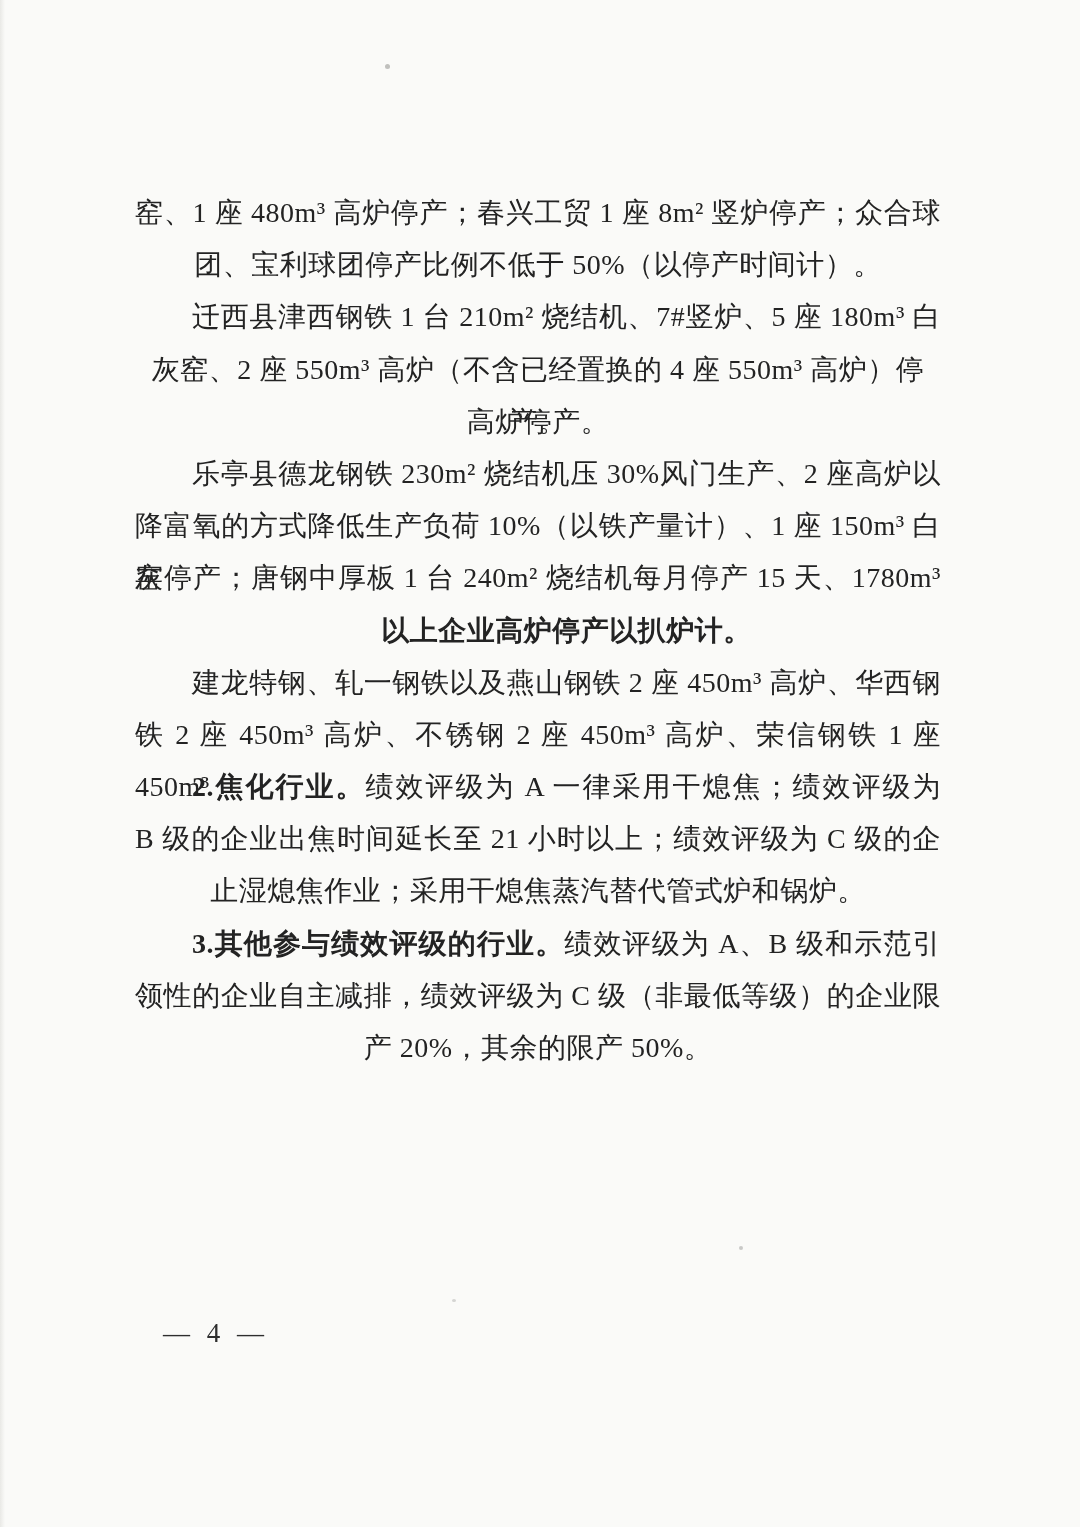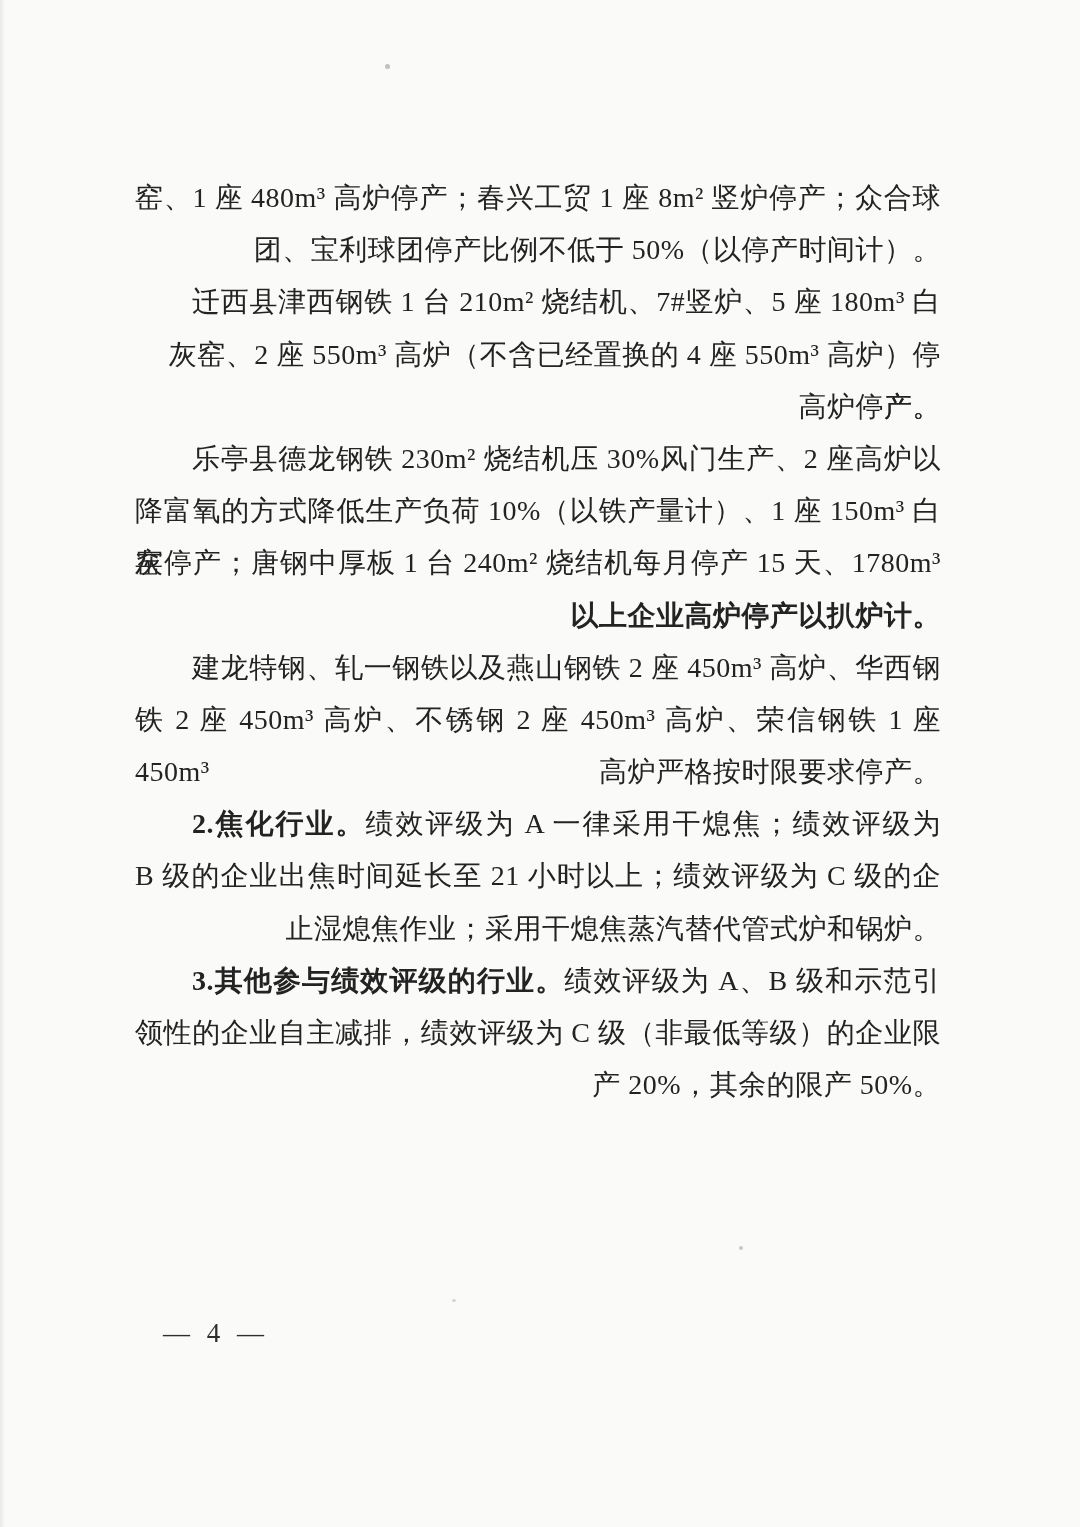--- a/index.html
+++ b/index.html
@@ -17,30 +17,30 @@
   }
   .scan-edge-left {
     position: absolute;
     left: 0; top: 0;
     width: 5px; height: 100%;
     background: linear-gradient(to right, #e9e9e6, rgba(233,233,230,0));
   }
   .text-block {
     position: absolute;
     left: 135px;
-    top: 172px;
+    top: 187px;
     width: 806px;
     font-size: 28px;
     line-height: 52.2px;
     letter-spacing: 0.5px;
   }
   .line {
     height: 52.2px;
     white-space: pre-wrap;
-    text-align: right;
+    text-align: center;
   }
   .line.j {
     text-align: justify;
     text-align-last: justify;
   }
   .line.ind {
     text-indent: 57px;
   }
   .seg.bold {
     font-weight: bold;
@@ -77,21 +77,20 @@
     <div class="line"><span class="seg">团、宝利球团停产比例不低于 50%（以停产时间计）。</span></div>
     <div class="line j ind"><span class="seg">迁西县津西钢铁 1 台 210m² 烧结机、7#竖炉、5 座 180m³ 白</span></div>
     <div class="line"><span class="seg">灰窑、2 座 550m³ 高炉（不含已经置换的 4 座 550m³ 高炉）停产。</span></div>
     <div class="line"><span class="seg">高炉停产。</span></div>
     <div class="line j ind"><span class="seg">乐亭县德龙钢铁 230m² 烧结机压 30%风门生产、2 座高炉以</span></div>
     <div class="line j"><span class="seg">降富氧的方式降低生产负荷 10%（以铁产量计）、1 座 150m³ 白灰</span></div>
     <div class="line j"><span class="seg">窑停产；唐钢中厚板 1 台 240m² 烧结机每月停产 15 天、1780m³</span></div>
     <div class="line ind"><span class="seg bold">以上企业高炉停产以扒炉计。</span></div>
     <div class="line j ind"><span class="seg">建龙特钢、轧一钢铁以及燕山钢铁 2 座 450m³ 高炉、华西钢</span></div>
     <div class="line j"><span class="seg">铁 2 座 450m³ 高炉、不锈钢 2 座 450m³ 高炉、荣信钢铁 1 座 450m³</span></div>
-    <div class="line"><span class="seg">高炉严格按时限要求停产。</span></div>
     <div class="line j ind"><span class="seg bold">2.焦化行业。</span><span class="seg">绩效评级为 A 一律采用干熄焦；绩效评级为</span></div>
     <div class="line j"><span class="seg">B 级的企业出焦时间延长至 21 小时以上；绩效评级为 C 级的企</span></div>
     <div class="line"><span class="seg">止湿熄焦作业；采用干熄焦蒸汽替代管式炉和锅炉。</span></div>
     <div class="line j ind"><span class="seg bold">3.其他参与绩效评级的行业。</span><span class="seg">绩效评级为 A、B 级和示范引</span></div>
     <div class="line j"><span class="seg">领性的企业自主减排，绩效评级为 C 级（非最低等级）的企业限</span></div>
     <div class="line"><span class="seg">产 20%，其余的限产 50%。</span></div>
   </div>
 
 <div class="page-footer">— 4 —</div>
 

